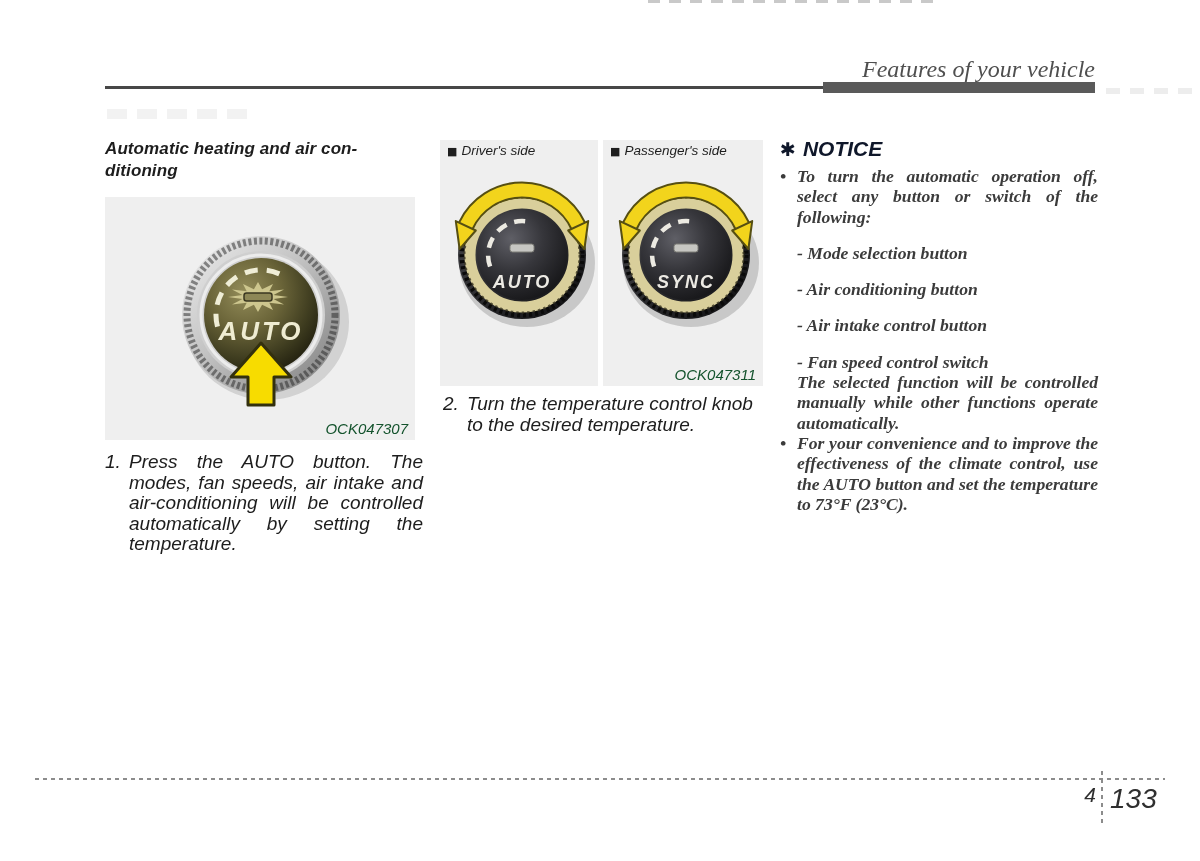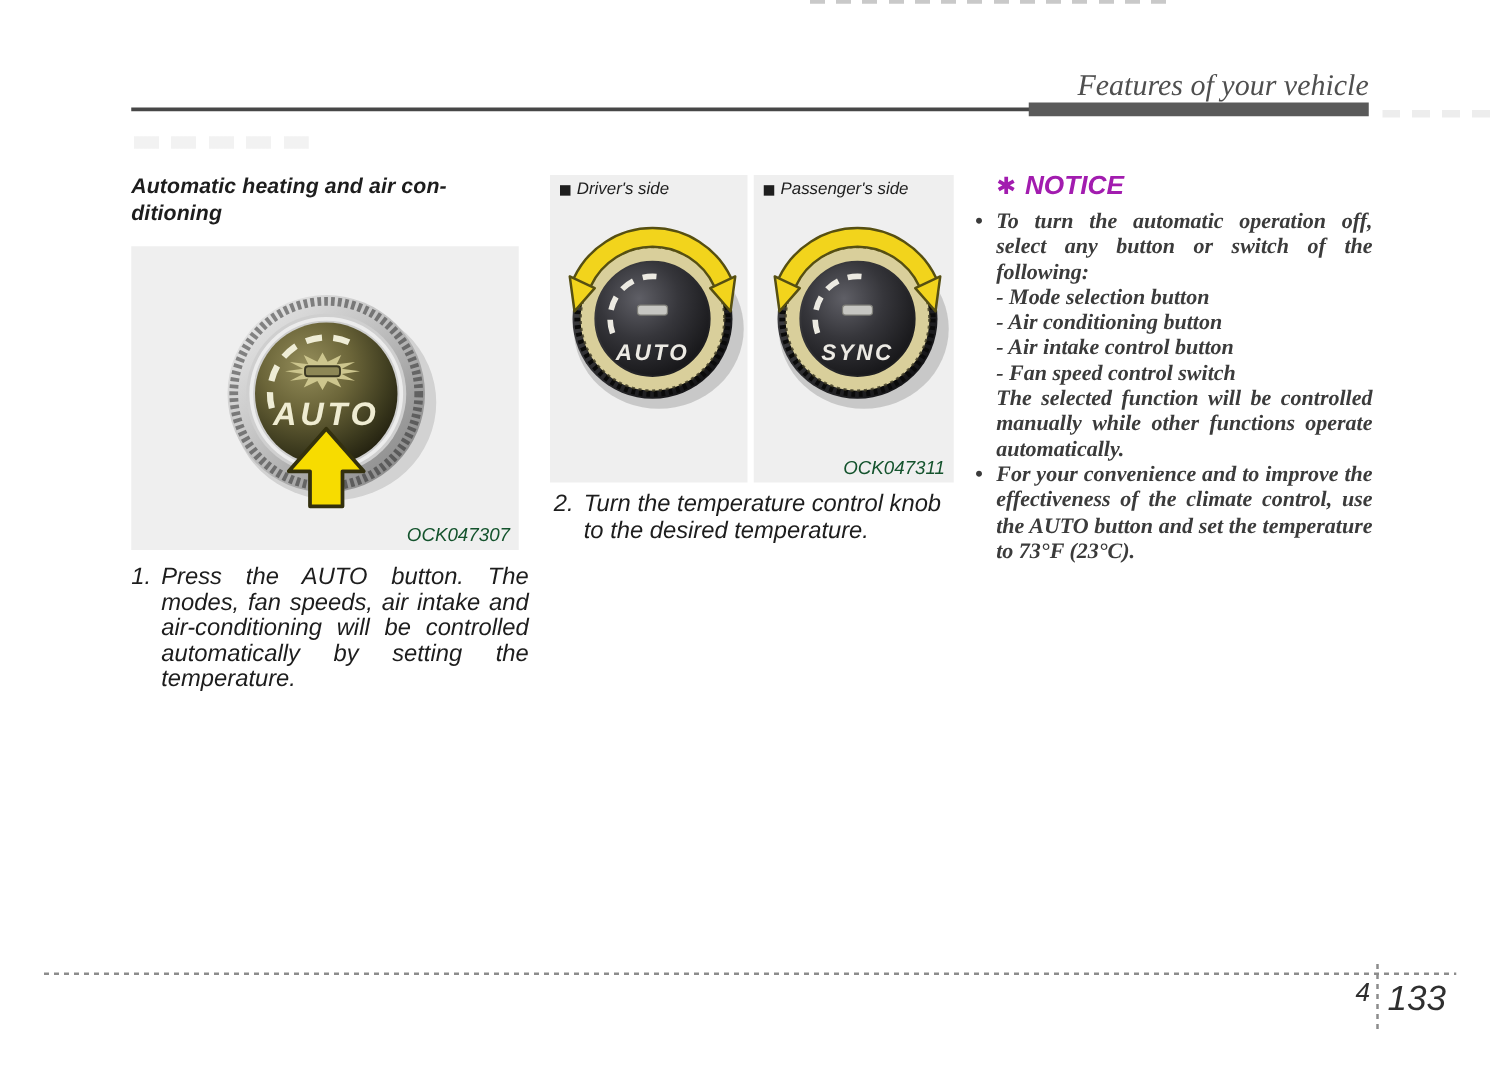--- a/index.html
+++ b/index.html
@@ -31,30 +31,30 @@
   .step-num { position:absolute; left:0; top:0; width:22px; text-indent:0; }
 
   
   .fig-mid-a { left:440px; top:140px; width:158px; height:246px; }
   .fig-mid-b { left:603px; top:140px; width:160px; height:246px; }
   .fig-cap { position:absolute; left:7px; top:3px; font-size:13.5px; color:#1e1e1e; }
   .cap-marker { font-family:"DejaVu Sans", sans-serif; font-size:11px; margin-right:4px; }
   .knob-svg { position:absolute; left:0; top:0; width:100%; height:100%; }
 
   
-  .notice-hd { position:absolute; left:797px; top:137px; width:320px;
-               font-size:21px; font-weight:bold; color:#a21caf; }
+  .notice-hd { position:absolute; left:780px; top:137px; width:320px;
+               font-size:21px; font-weight:bold; color:#0f172a; }
   .notice-sym { font-family:"DejaVu Sans", sans-serif; font-size:19px; margin-right:7px; }
   .notice { position:absolute; left:780px; top:166px; width:318px;
             font-family:"Liberation Serif", serif; font-weight:bold; color:#3b3b3b;
             font-size:17.6px; line-height:20.3px; }
   .bullet { position:relative; padding-left:17px; }
   .bullet .dot { position:absolute; left:0; top:0; }
   .bullet p.j { text-align:justify; }
-  .sublist div { padding-left:14px; text-indent:-14px; text-align:justify; }
+  .sublist div { padding-left:14px; text-indent:-14px; text-align:justify;margin-top:16px; }
 
   
   .bot-dash { position:absolute; left:35px; top:778px; width:1130px; height:2px;
               background:repeating-linear-gradient(90deg,#8c8c8c 0 4px, transparent 4px 8px); }
   .pn-vdash { position:absolute; left:1101px; top:771px; width:2px; height:56px;
               background:repeating-linear-gradient(180deg,#8c8c8c 0 4px, transparent 4px 8px); }
   .pn-chap  { position:absolute; left:1058px; top:783px; width:38px; text-align:right;
               font-size:21px; color:#2f2f2f; }
   .pn-page  { position:absolute; left:1110px; top:783px; font-size:28px; color:#2f2f2f; }
 

